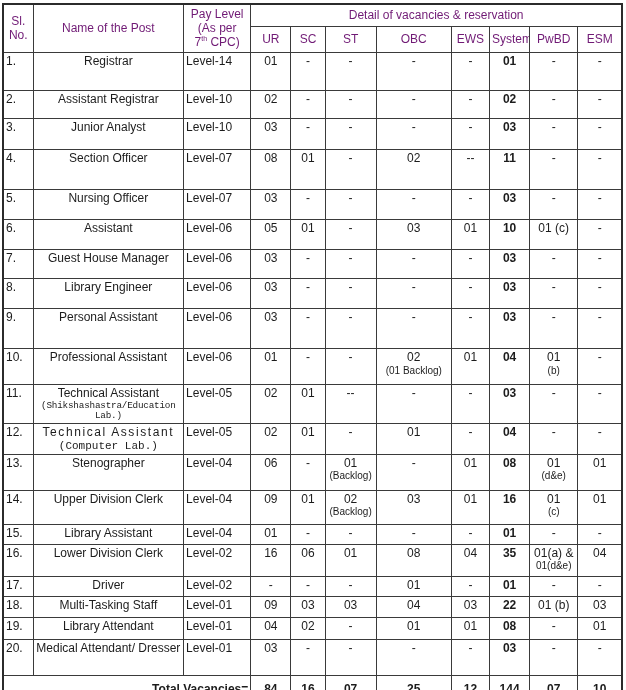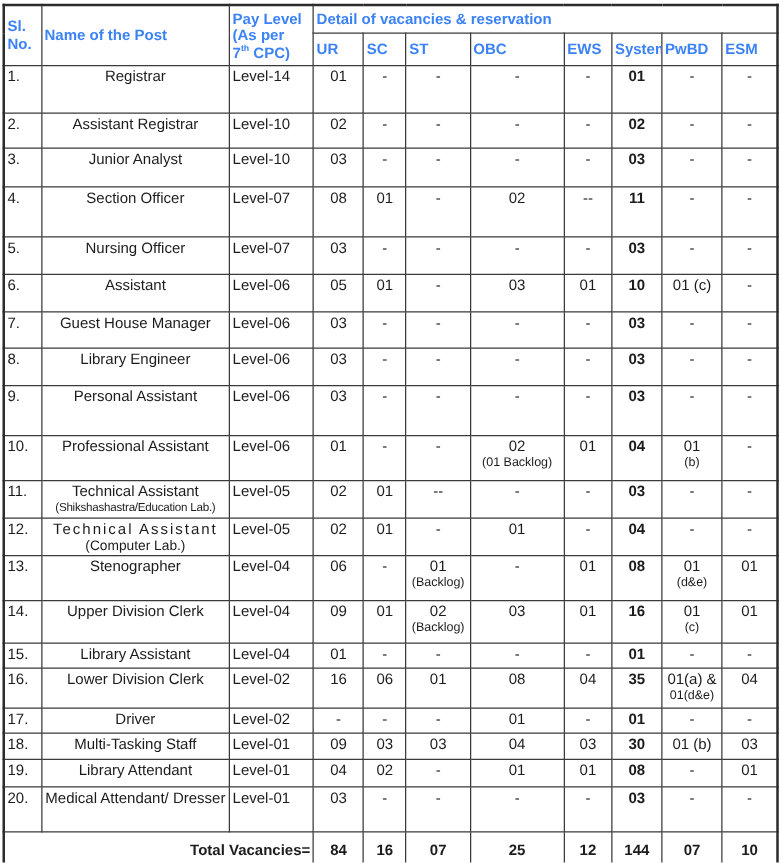--- a/index.html
+++ b/index.html
@@ -16,33 +16,33 @@
     border: 2px solid #2b2b2b;
     border-bottom: 5px solid #161616;
   }
   table.vac th, table.vac td {
     border: 1px solid #3a3a3a;
     font-size: 12px;
     line-height: 1.15;
     padding: 2px 2px 1px 2px;
     overflow: hidden;
   }
-  thead th { font-weight: bold; text-align: left; vertical-align: middle; color: #3b82f6; }
+  thead th { font-weight: normal; text-align: center; vertical-align: middle; color: #701a75; }
   th.h-slno { white-space: pre-line; }
   th.h-detail { height: 18px; }
   th.h-sub { height: 22px; }
   .pay-lines div { line-height: 1.12; }
   sup.th-sup { font-size: 7px; }
   tbody td { vertical-align: top; }
   td.cell-sl { text-align: left; padding-left: 5px; }
   td.cell-name { text-align: center; padding-left: 6px; }
   td.cell-pay { }
   td.cell-num { text-align: center; }
   td.col-total { font-weight: bold; }
-  .name-sub { font-size: 11px; }
+  .name-sub { font-size: 11px; font-family: Liberation Mono, monospace; }
   .name-sub.small { font-size: 9.3px; letter-spacing: -0.2px; }
   .name-main.spread { letter-spacing: 1.6px; }
   .cell-line-small { font-size: 10px; }
   tfoot td { vertical-align: middle; height: 24px; }
   td.total-label { text-align: right; font-weight: bold; padding-right: 8px; font-size: 12.5px; }
   td.total-val { text-align: center; font-weight: bold; font-size: 12.5px; }
 </style>
 </head>
 <body>
 
@@ -636,21 +636,21 @@
           <td class="cell-num">
             <div>03</div>
           </td>
           <td class="cell-num">
             <div>04</div>
           </td>
           <td class="cell-num">
             <div>03</div>
           </td>
           <td class="cell-num col-total">
-            <div>30</div>
+            <div>22</div>
           </td>
           <td class="cell-num">
             <div>01 (b)</div>
           </td>
           <td class="cell-num">
             <div>03</div>
           </td>
         </tr>
         <tr style="height: 22px;">
           <td class="cell-sl">19.</td>

